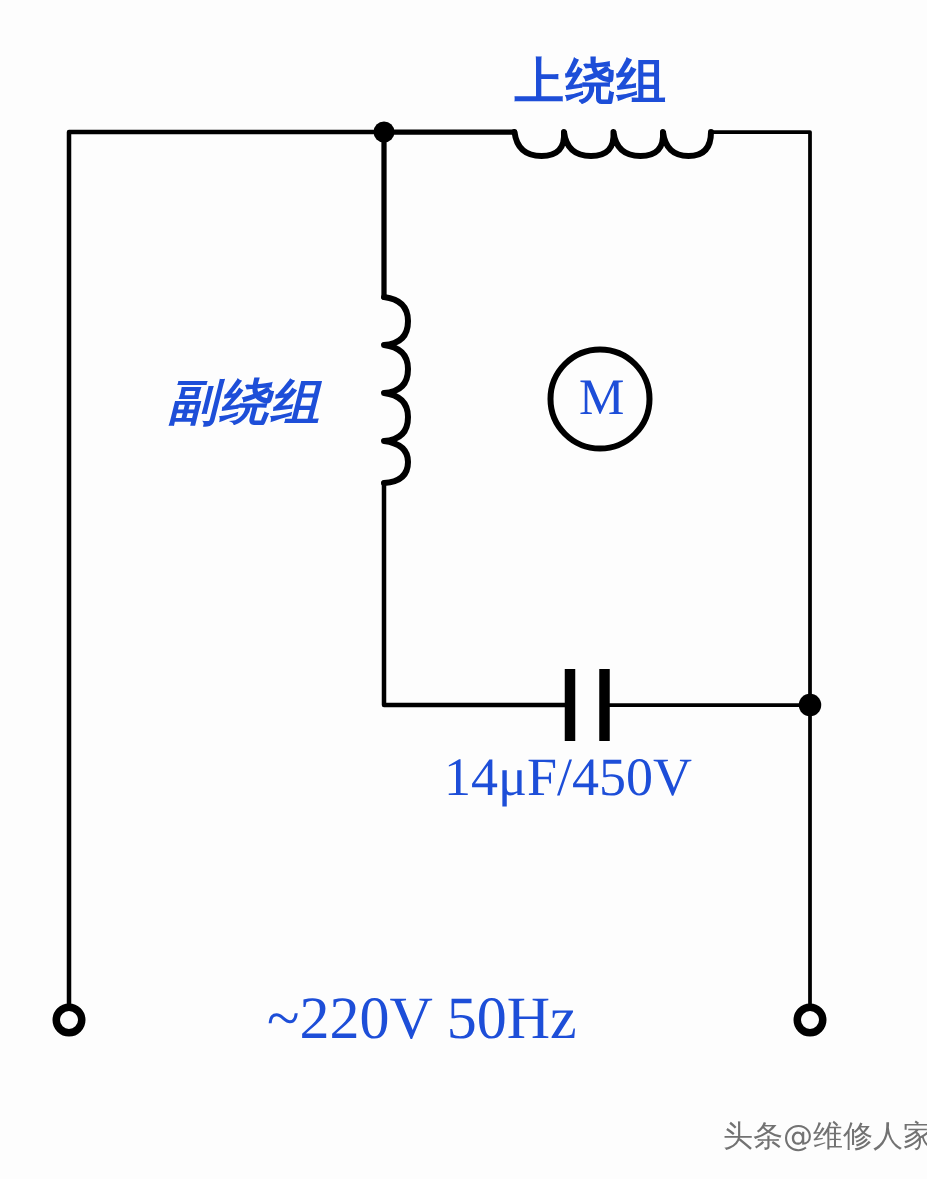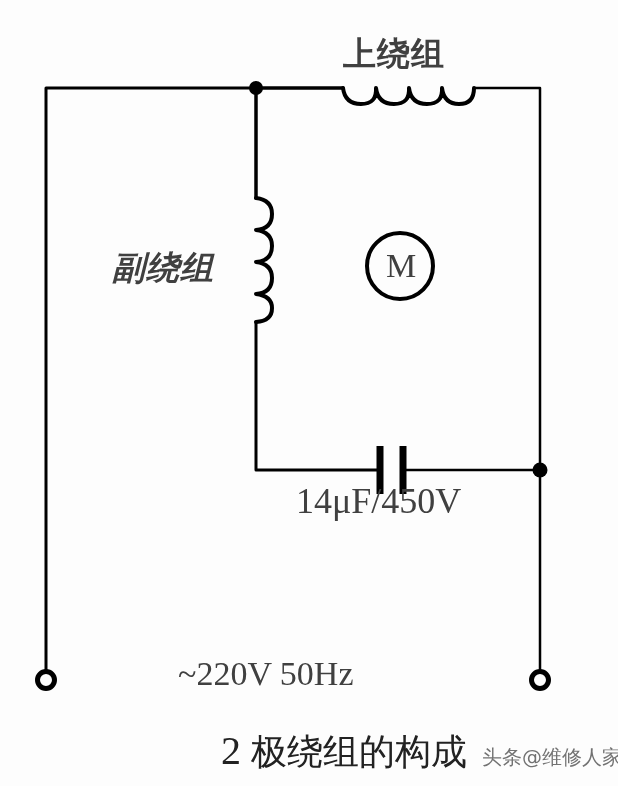--- a/index.html
+++ b/index.html
@@ -1,24 +1,24 @@
 <!DOCTYPE html>
 <html><head>
 <meta charset="utf-8">
 <style>
   html, body { margin: 0; padding: 0; background: #fdfdfd; }
   body { width: 618px; height: 786px; position: relative; overflow: hidden; }
   #stage { position: absolute; left: 0; top: 0; width: 618px; height: 786px; }
-  .label { position: absolute; color: #404040; white-space: nowrap; }
+  .label { position: absolute; color: #1d4ed8; white-space: nowrap; }
   .cjk { font-family: "DejaVu Sans", sans-serif; font-weight: bold; font-size: 33px; letter-spacing: 1px; }
   .serif { font-family: "Liberation Serif", "DejaVu Serif", serif; }
   #lbl-upper { left: 343px; top: 32px; }
   #lbl-aux { left: 112px; top: 246px; font-style: italic; }
-  #lbl-cap { left: 296px; top: 480px; font-size: 36px; text-align: center; }
-  #lbl-supply { left: 178px; top: 655px; font-size: 34px; }
+  #lbl-cap { left: 296px; top: 497px; font-size: 36px; text-align: center; }
+  #lbl-supply { left: 178px; top: 655px; font-size: 40px; }
   #caption { left: 221px; top: 727px; font-size: 40px; color: #222; }
   #caption .cjkc { font-family: "DejaVu Sans", sans-serif; font-weight: normal; font-size: 36px; }
   #watermark { left: 482px; top: 744px; font-family: "DejaVu Sans", sans-serif; font-size: 20px; color: #444; opacity: 0.75; }
 </style>
 </head>
 <body>
 
 <div id="stage">
   <svg width="618" height="786" viewBox="0 0 618 786">
     <g fill="none" stroke="#000" stroke-linecap="round" stroke-linejoin="round">
@@ -48,18 +48,14 @@
 
     <circle cx="256" cy="88" r="7" fill="#000"></circle>
     <circle cx="540" cy="470" r="7.5" fill="#000"></circle>
   </svg>
 
   <div id="lbl-upper" class="label cjk">上绕组</div>
   <div id="lbl-aux" class="label cjk">副绕组</div>
   <div class="label serif" style="left:386px; top:247px; font-size:34px; width:28px; text-align:center;">M</div>
   <div id="lbl-cap" class="label serif">14μF/450V</div>
   <div id="lbl-supply" class="label serif">~220V 50Hz</div>
-  <div id="caption" class="label serif">
-    <span>2</span>
-    <span class="cjkc">极绕组的构成</span>
-  </div>
   <div id="watermark" class="label">头条@维修人家</div>
 </div>
 
 </body></html>

